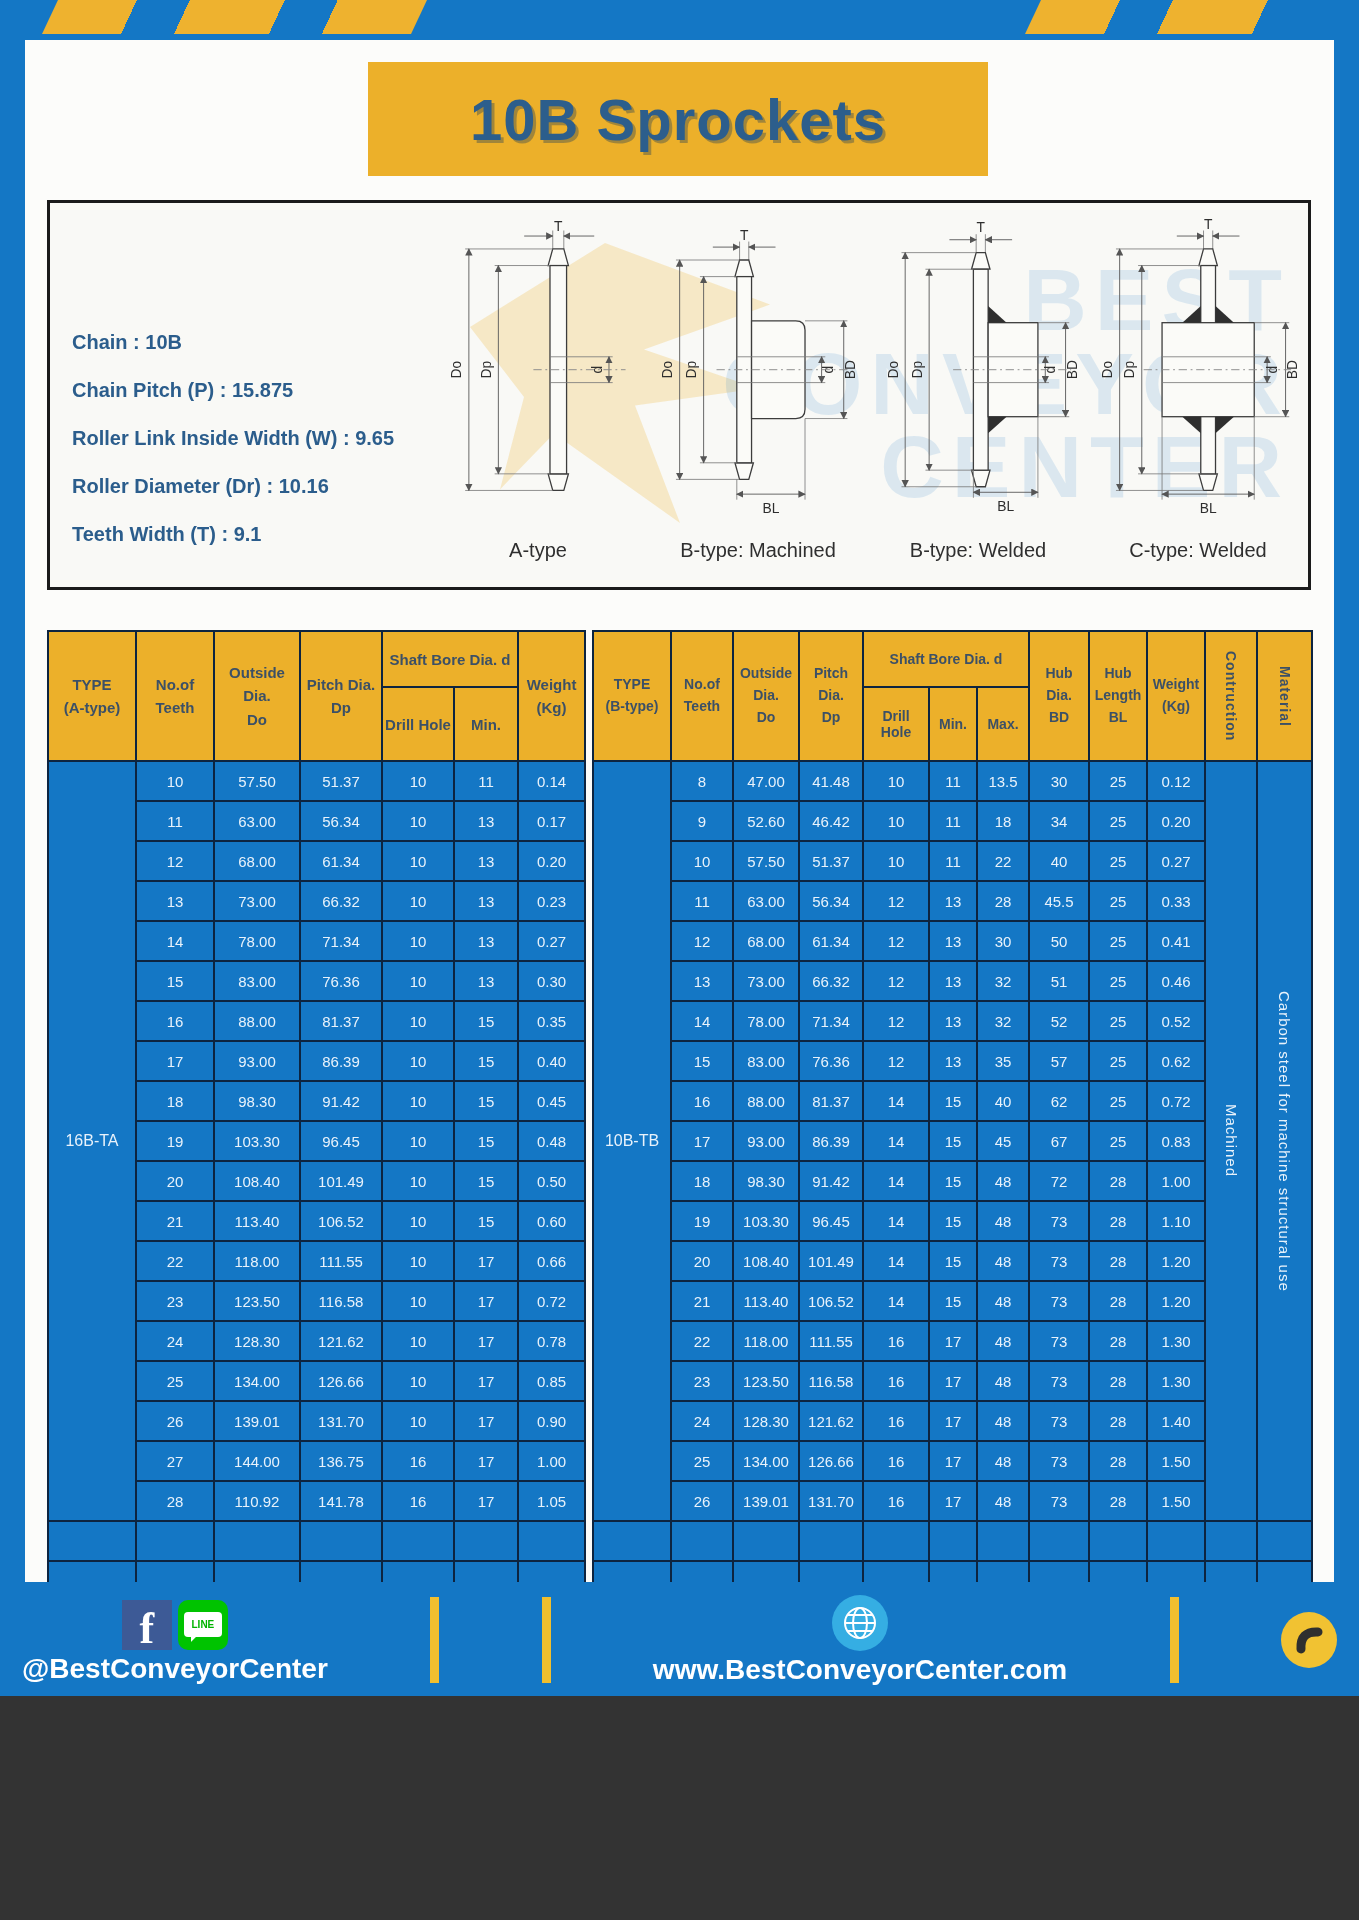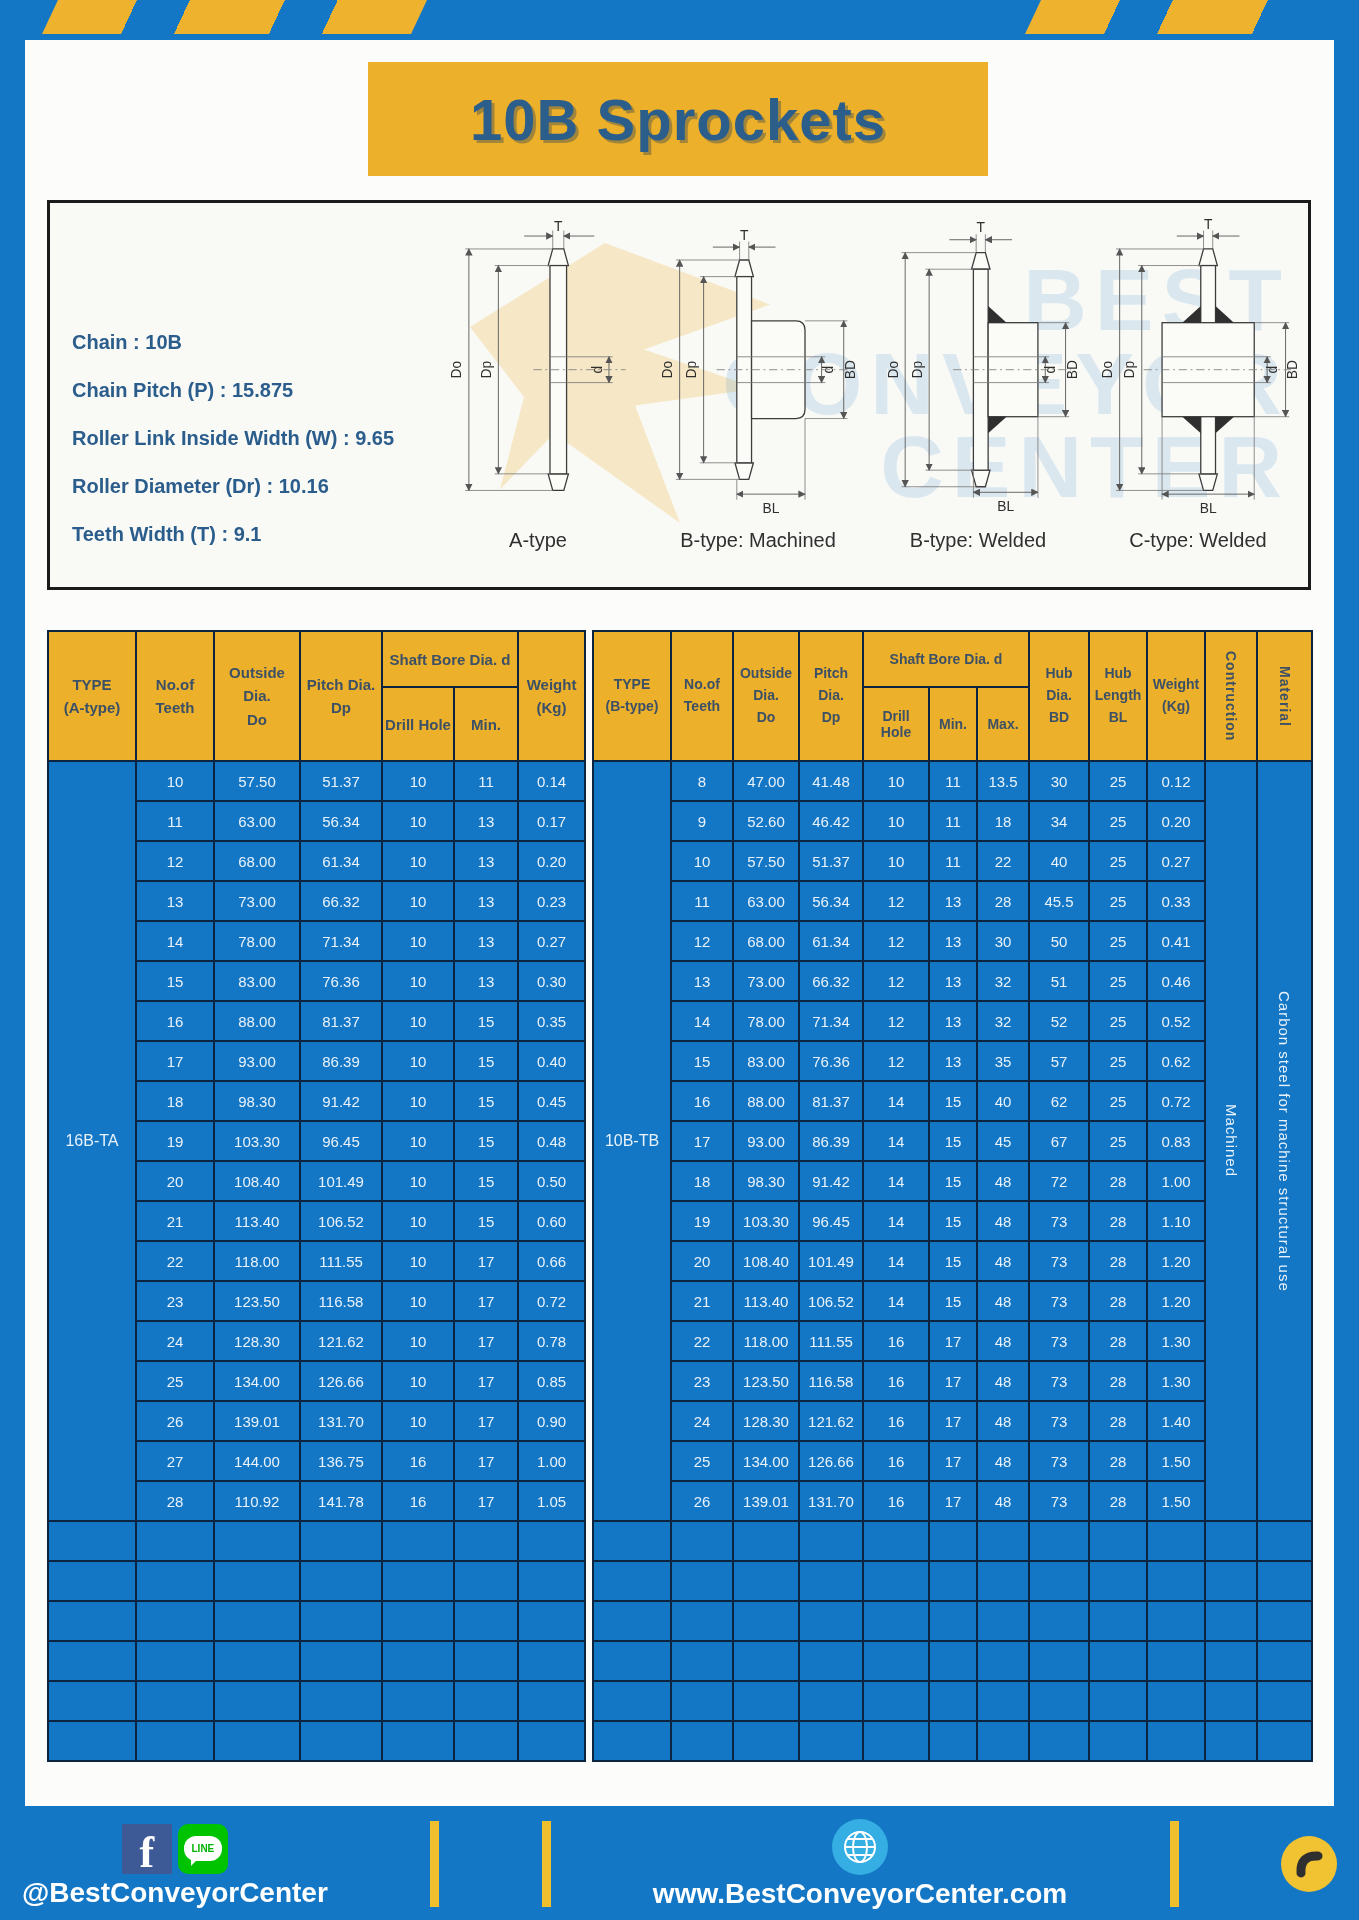--- a/index.html
+++ b/index.html
@@ -1,17 +1,17 @@
 <!DOCTYPE html>
 <html><head>
 <meta charset="utf-8">
 <style>
   * { margin:0; padding:0; box-sizing:border-box; }
   body { background:#333; font-family:"Liberation Sans", sans-serif; }
-  .page { position:relative; width:1359px; height:1920px; background:#1477c5; margin:0 auto; overflow:hidden; }
+  .page { position:relative; width:1359px; height:1696px; background:#1477c5; margin:0 auto; overflow:hidden; }
 
   
   .hazard { position:absolute; top:0; height:34px;
     background: repeating-linear-gradient(115deg, #eeb22f 0 86px, #1477c5 86px 134px);
     clip-path: polygon(16px 0, 100% 0, calc(100% - 16px) 100%, 0 100%); }
   .hazard-left  { left:42px;  width:385px; }
   .hazard-right { left:1025px; width:293px; }
 
   .content { position:absolute; left:25px; top:40px; width:1309px; height:1766px; background:#fcfcfa; }
 
@@ -31,21 +31,21 @@
   .specs div { font-size:20px; font-weight:bold; color:#2b5d8c; line-height:34px;margin-top:14px; }
   .drawings { position:absolute; left:382px; top:14px; width:872px; height:366px;
     display:flex; justify-content:space-between; }
   .dwg-fig { display:flex; flex-direction:column; align-items:center; }
   .dwg .part { fill:#fbfbf8; stroke:#3c3c3c; stroke-width:1.4; }
   .dwg .weld { fill:#2f2f2f; }
   .dwg .dim  { stroke:#5a5a5a; stroke-width:1; fill:none; }
   .dwg .ext  { stroke:#7a7a7a; stroke-width:.9; }
   .dwg .cl   { stroke:#888; stroke-width:1; stroke-dasharray:9 4 2 4; }
   .dwg text  { font:15px "Liberation Sans",sans-serif; fill:#2e2e2e; }
-  .dwg-cap { font-size:20px; color:#2f2f2f; margin-top:2px; }
+  .dwg-cap { font-size:20px; color:#2f2f2f; margin-top:12px; }
 
   
   table.tbl { position:absolute; border-collapse:collapse; table-layout:fixed; top:590px; }
   .tbl-a { left:22px;  width:537px; }
   .tbl-b { left:567px; width:719px; }
   .tbl th, .tbl td { border:2px solid #0d2440; overflow:hidden; }
   .tbl thead th { background:#ecb02a; color:#3c5066; font-weight:bold; font-size:15px; text-align:center; padding:2px; }
   .tbl-b thead th { font-size:14px; }
   .tbl thead tr.tier1 { height:56px; }
   .tbl thead tr.tier2 { height:74px; }
@@ -61,21 +61,21 @@
   .footer { position:absolute; left:0; bottom:0; width:1359px; height:114px; background:#1477c5;
     display:flex; align-items:center; justify-content:space-between; padding:8px 22px 6px 22px; }
   .fsec { display:flex; flex-direction:column; align-items:center; gap:3px; }
   .ficons { display:flex; gap:6px; align-items:flex-end; height:54px; }
   .ftext { color:#fff; font-weight:bold; font-size:28px; white-space:nowrap; }
   .fdiv { width:9px; height:86px; background:#f0bf2e; }
   .icn-fb { width:50px; height:50px; background:#3d5a96; color:#fff; font:bold 44px "Liberation Serif",serif;
     display:flex; align-items:flex-end; justify-content:center; line-height:.92; }
   .icn-line { position:relative; width:50px; height:50px; background:#00c300; border-radius:10px;
     display:flex; align-items:center; justify-content:center; }
-  .icn-line .bubble { position:relative; width:38px; height:25px; background:#fff; border-radius:12px;
+  .icn-line .bubble { position:relative; width:38px; height:25px; background:#fff; border-radius:4px;
     display:flex; align-items:center; justify-content:center; color:#00b300; font-size:10px; font-weight:bold; }
   .icn-line .bubble::after { content:""; position:absolute; left:7px; bottom:-5px; width:9px; height:9px;
     background:#fff; clip-path:polygon(0 0, 100% 0, 0 100%); }
   .icn-round { border-radius:50%; display:flex; align-items:center; justify-content:center; }
   .icn-mail  { width:54px; height:54px; background:#c5281c; }
   .icn-globe { width:56px; height:56px; background:#35aee3; }
   .icn-phone { width:56px; height:56px; background:#f1c232; }
 </style>
 </head>
 <body>

